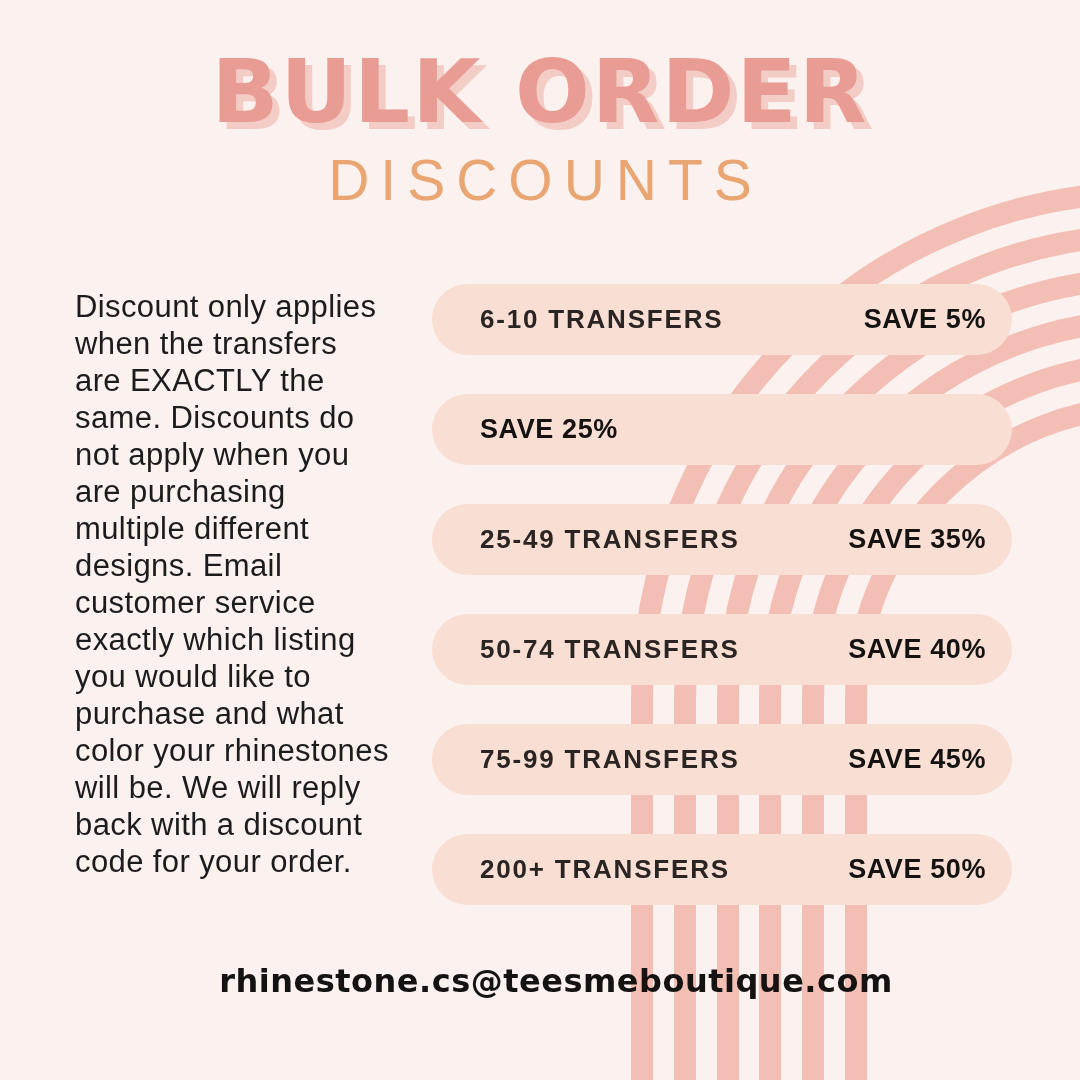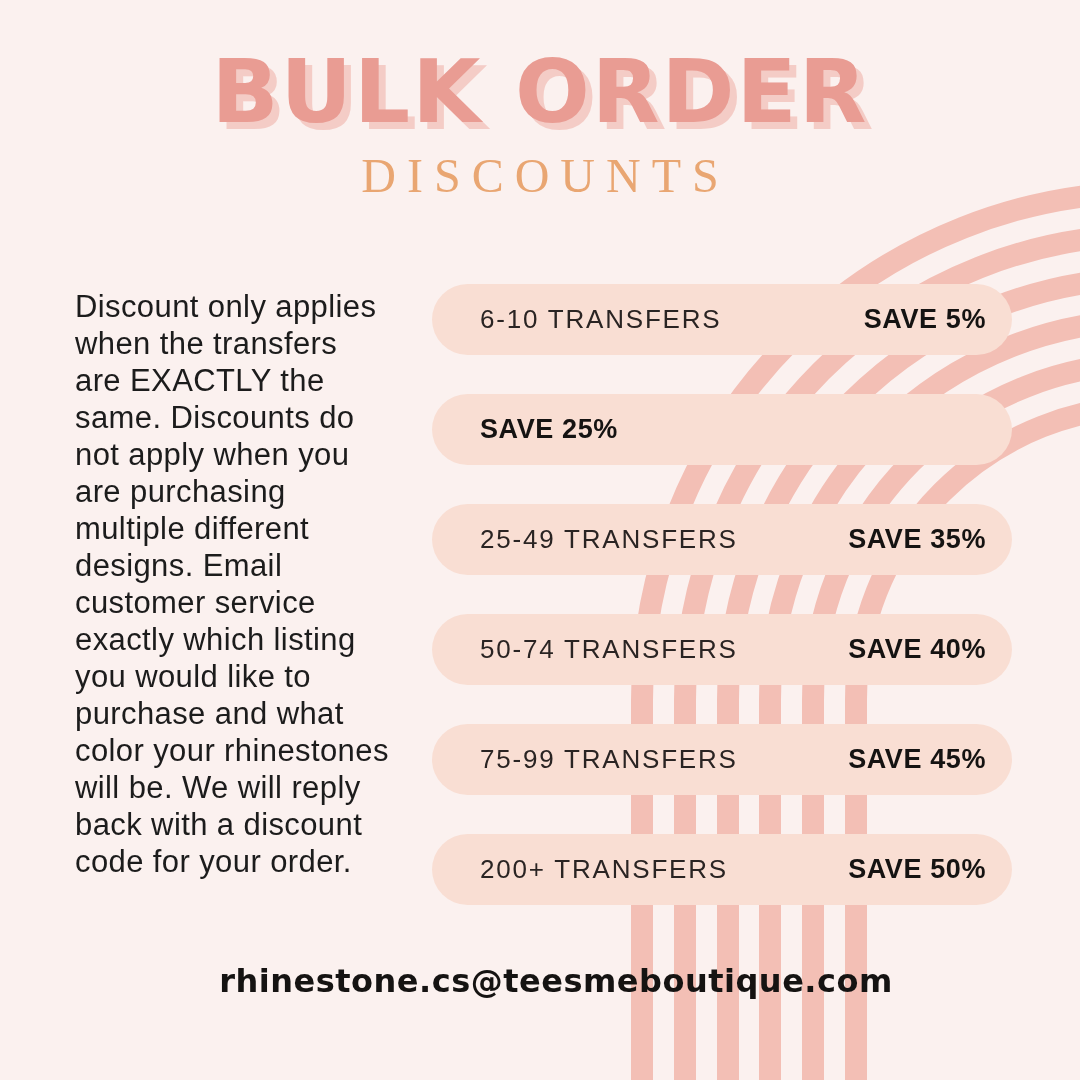--- a/index.html
+++ b/index.html
@@ -39,23 +39,23 @@
     margin: 0;
     font-family: "DejaVu Sans", sans-serif;
     font-weight: 800;
     font-size: 88px;
     letter-spacing: 2px;
     color: var(--title, #E99C93);
     text-shadow: 7px 7px 0 var(--title-shadow, #F4CCC6);
   }
   .subtitle {
     margin: 16px 0 0 0;
-    font-family: Liberation Serif, serif;
+    font-family: Liberation Sans, sans-serif;
     font-weight: 300;
-    font-size: 48px;
+    font-size: 57px;
     letter-spacing: 11px;
     text-indent: 11px;
     color: var(--subtitle, #E9A672);
   }
   .info {
     position: absolute;
     left: 75px;
     top: 288px;
     width: 330px;
     margin: 0;
@@ -78,21 +78,21 @@
     margin-bottom: 39px;
     border-radius: 36px;
     background: var(--pill, #F9DED3);
     display: flex;
     align-items: center;
     justify-content: space-between;
     padding: 0 26px 0 48px;
   }
   .pill .range {
     font-size: 26px;
-    font-weight: 400;
+    font-weight: 700;
     letter-spacing: 1.8px;
     color: #2a2423;
   }
   .pill .save {
     font-size: 27px;
     font-weight: 700;
     letter-spacing: 0.6px;
     color: #151312;
     text-align: right;
   }

